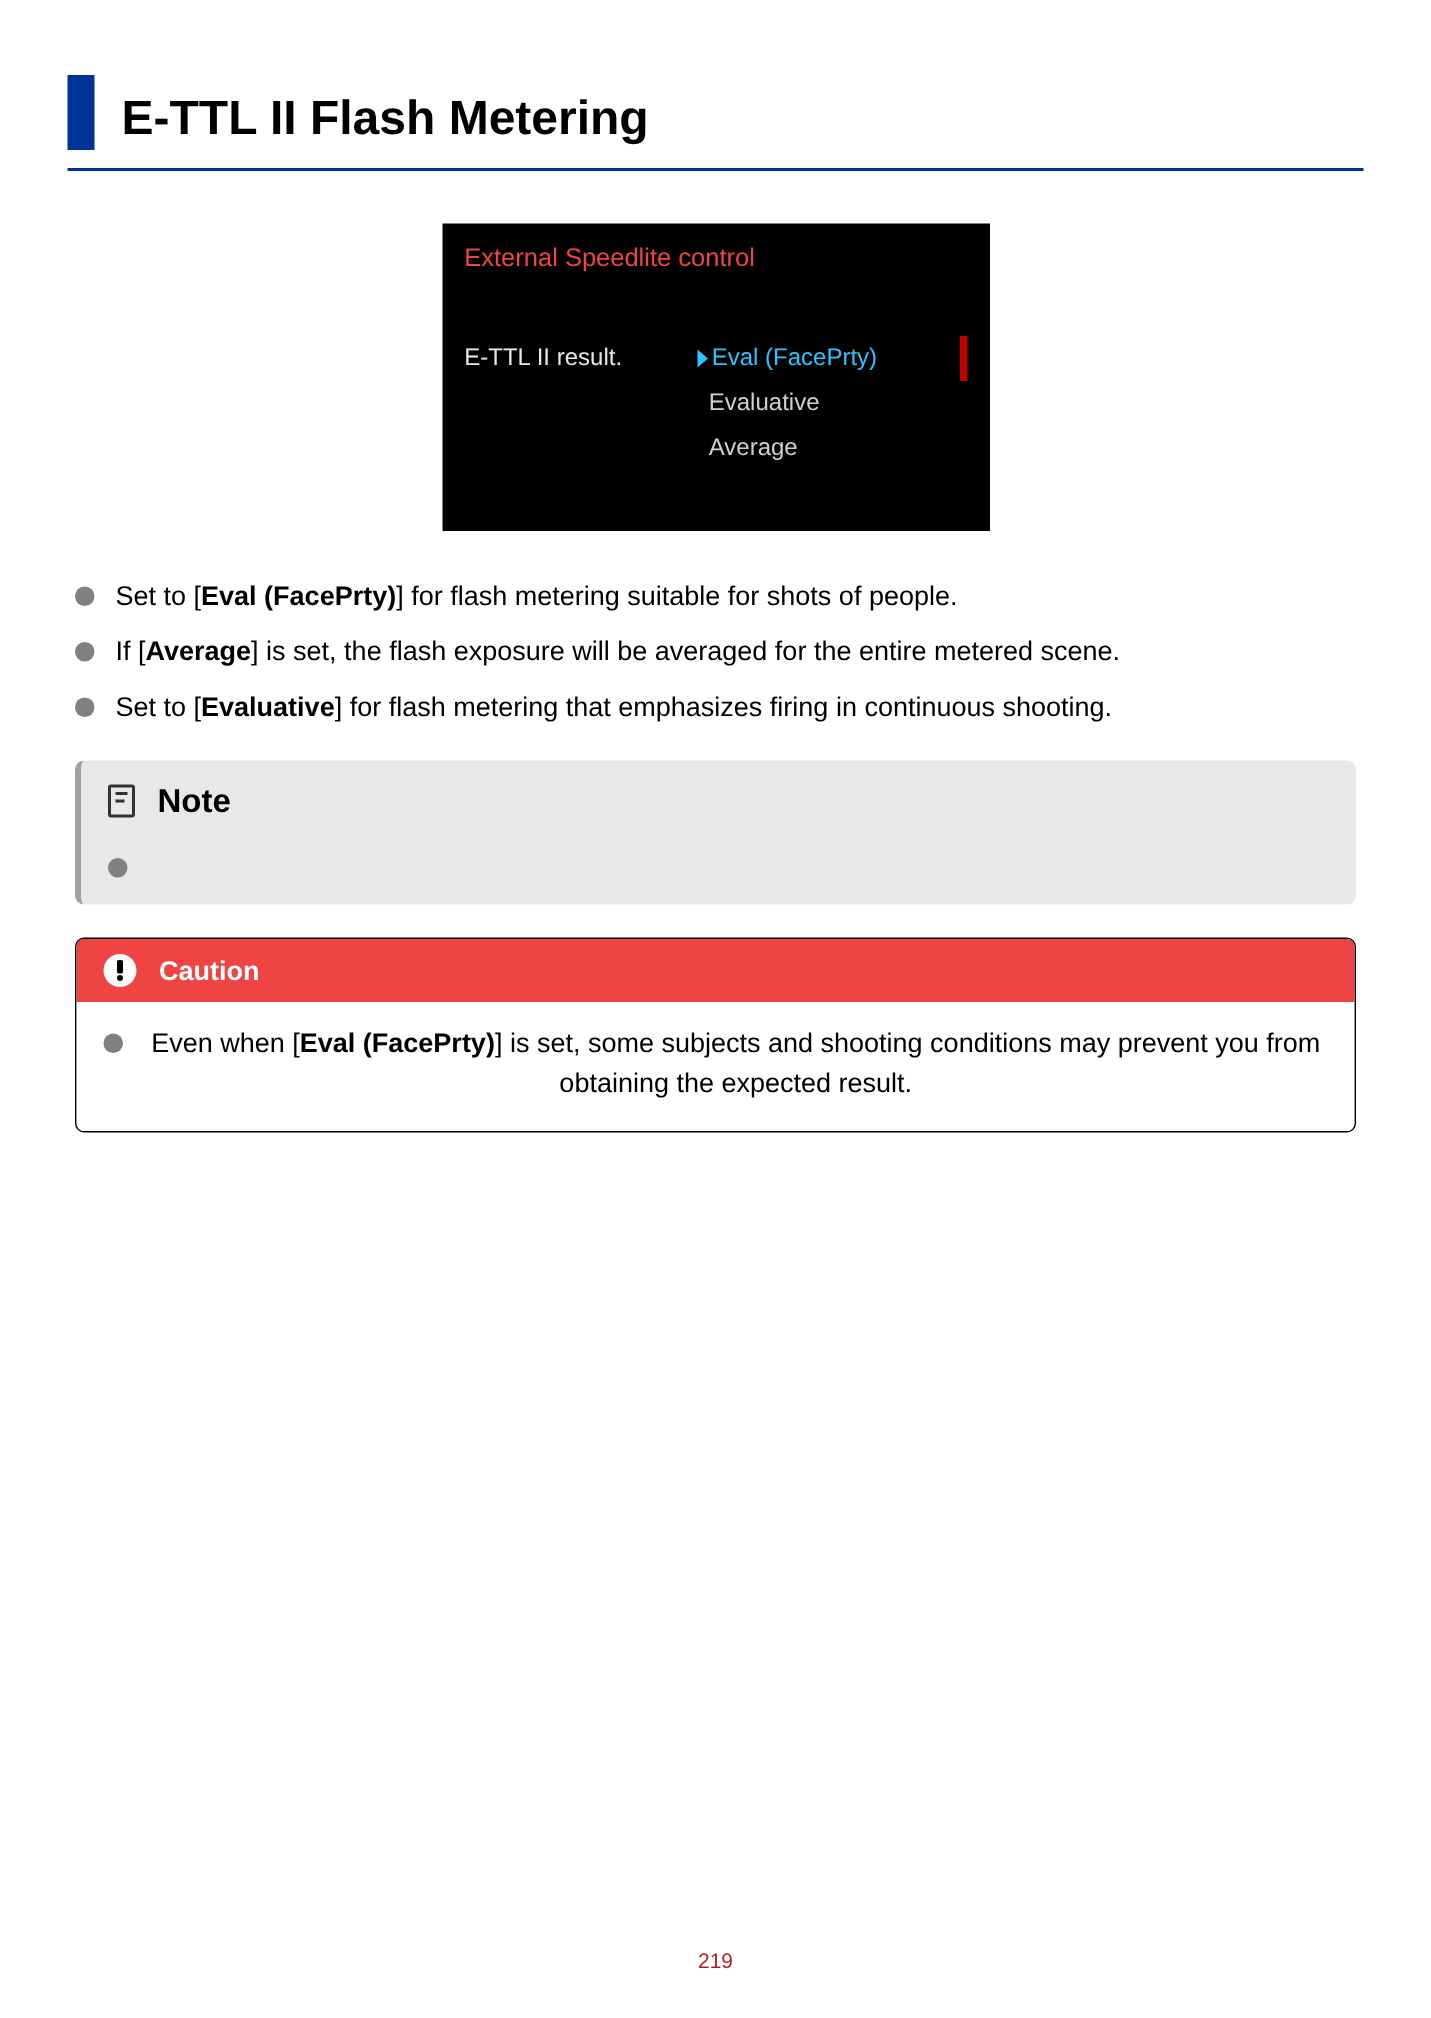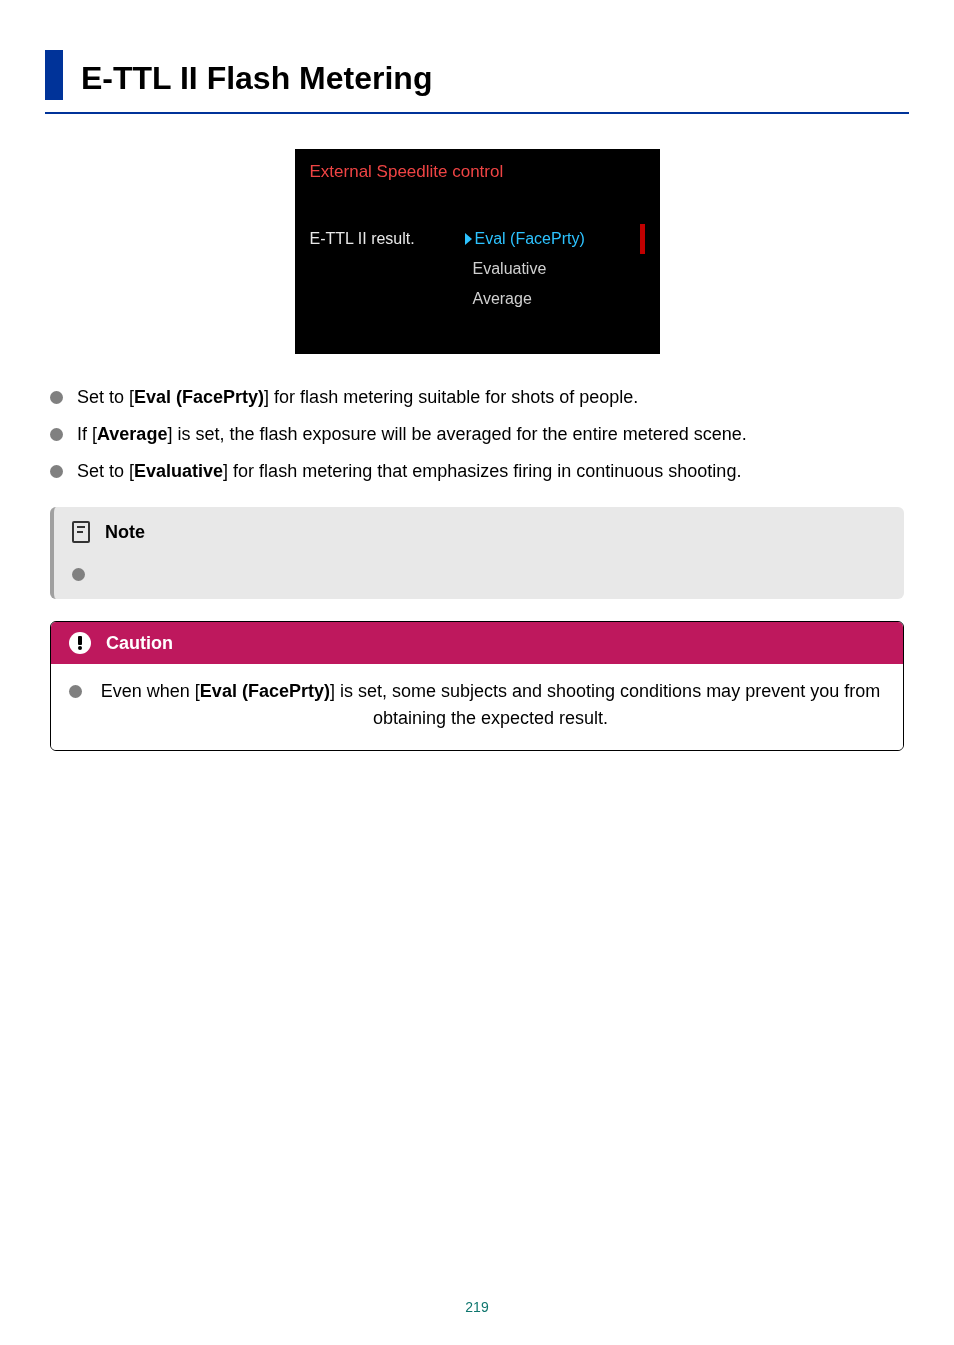--- a/index.html
+++ b/index.html
@@ -141,40 +141,40 @@
       content: "";
       position: absolute;
       top: 8px;
       left: 3px;
       width: 6px;
       height: 2px;
       background: #333;
     }
     .note-title {
       font-weight: bold;
-      font-size: 18px;
+      font-size: 22px;
       text-align: center;
     }
     .note-body {
       padding: 6px 18px 0 18px;
     }
     .note-body .sub-item {
       display: flex;
       align-items: flex-start;
       font-size: 18px;
       line-height: 1.5;
     }
     .caution-box {
       margin: 0 5px;
       border-radius: 6px;
       overflow: hidden;
       border: 1px solid #000;
     }
     .caution-header {
-      background: #be185d;
+      background: #ef4444;
       display: flex;
       align-items: center;
       padding: 10px 18px;
     }
     .caution-icon {
       width: 22px;
       height: 22px;
       background: #fff;
       border-radius: 50%;
       position: relative;
@@ -219,21 +219,21 @@
       line-height: 1.5;
       text-align: center;
     }
     .page-number {
       position: absolute;
       bottom: 30px;
       left: 0;
       right: 0;
       text-align: center;
       font-size: 14px;
-      color: #0f766e;
+      color: #b91c1c;
     }
   </style>
 </head>
 <body>
 
 <div class="page-container">
 
   <div class="heading-block">
     <div class="heading-bar"></div>
     <div class="heading-text">E-TTL II Flash Metering</div>

